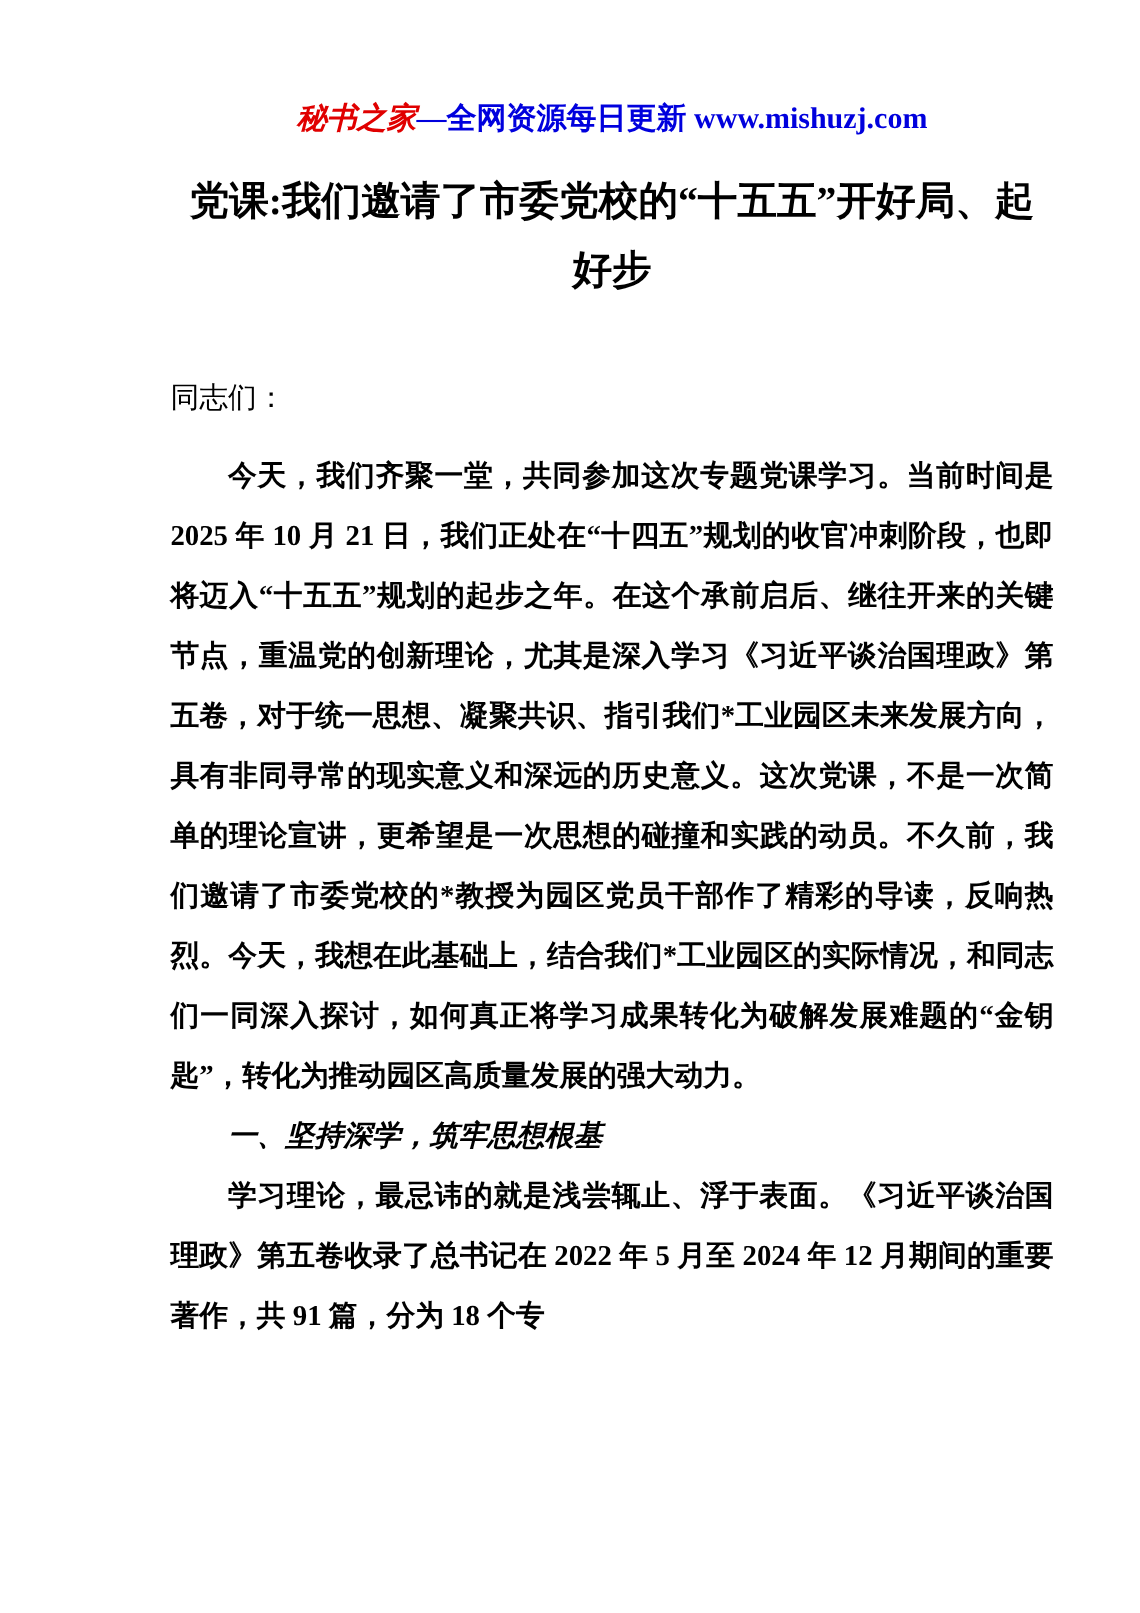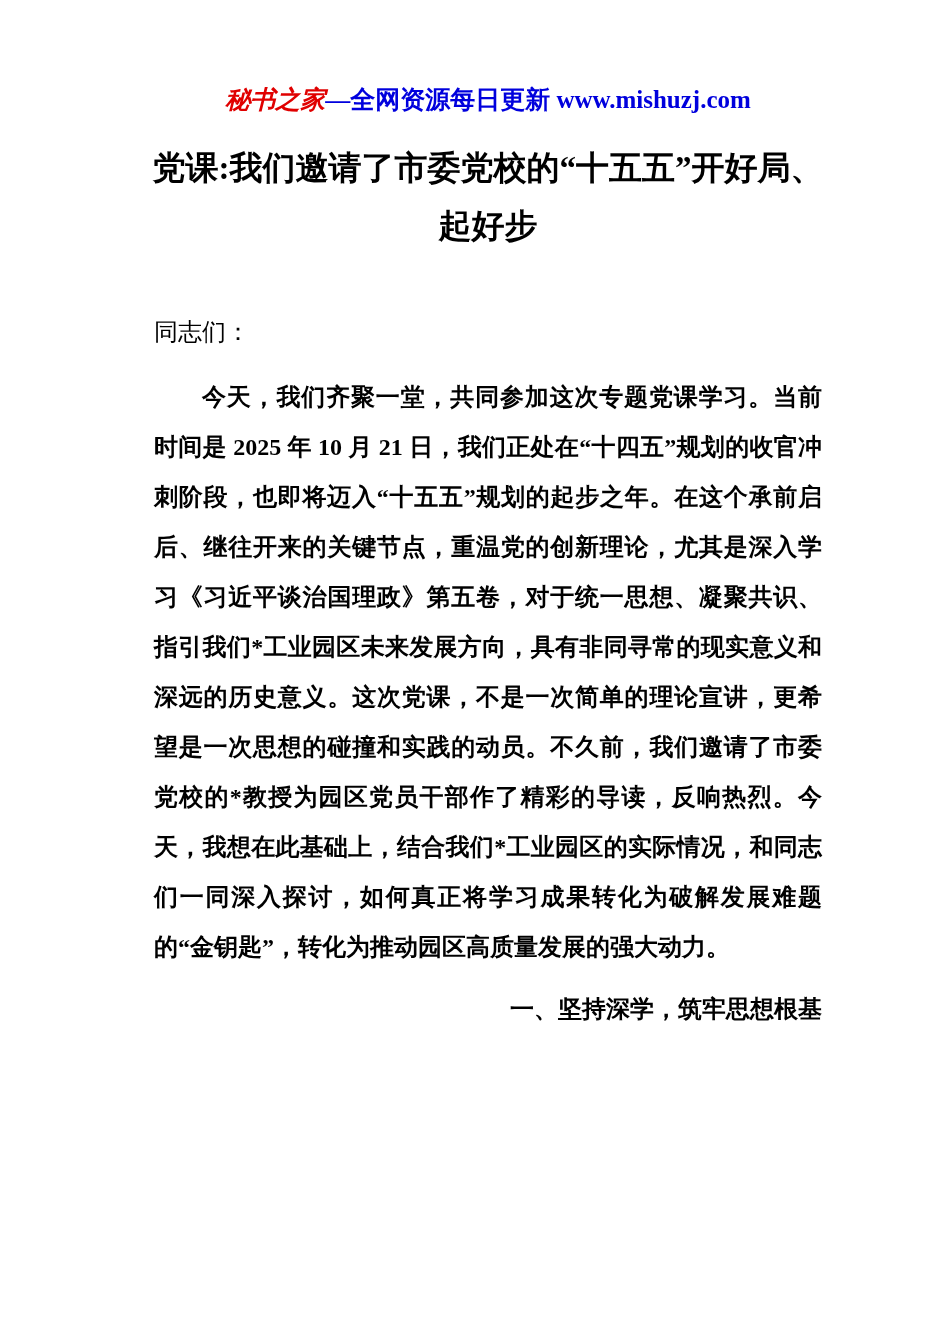--- a/index.html
+++ b/index.html
@@ -12,21 +12,21 @@
     width: 950px;
     height: 1344px;
     overflow: hidden;
     font-family: "Liberation Serif", "DejaVu Serif", serif;
     color: var(--text_black, #000000);
   }
   .page {
     width: 950px;
     height: 1344px;
     background: var(--page_bg, #ffffff);
-    padding: 85px 116px 0 142px;
+    padding: 85px 72px 0 142px;
     overflow: hidden;
   }
   .doc-header {
     text-align: center;
     font-size: 25px;
     line-height: 30px;
     margin: 0 0 24px 0;
     white-space: nowrap;
   }
   .doc-header .brand {
@@ -45,48 +45,50 @@
     text-align: center;
     line-height: 58px;
     margin: 0 0 52px 0;
     color: var(--text_black, #000000);
     font-family: "Liberation Serif", "DejaVu Serif", serif;
   }
   .para {
     font-size: 24px;
     line-height: 50px;
     text-align: justify;
-    margin: 12px;
+    margin: 0;
     word-break: break-all;
   }
   .para.salutation {
     margin-bottom: 15px;
     text-align: left;
   }
   .para.indent {
     text-indent: 2em;
     font-weight: bold;
   }
   .para.heading {
     font-weight: bold;
     text-indent: 2em;
-    text-align: right;
+    text-align: left;
+    font-style: italic;
   }
 </style>
 </head>
 <body>
 
 <div class="page">
 
   <div class="doc-header">
     <span class="brand">秘书之家</span><span class="tagline">—全网资源每日更新 </span><span class="site-url">www.mishuzj.com</span>
   </div>
 
   <h1 class="title">党课:我们邀请了市委党校的“十五五”开好局、起好步</h1>
 
   <p class="para salutation">同志们：</p>
 
   <p class="para indent">今天，我们齐聚一堂，共同参加这次专题党课学习。当前时间是 2025 年 10 月 21 日，我们正处在“十四五”规划的收官冲刺阶段，也即将迈入“十五五”规划的起步之年。在这个承前启后、继往开来的关键节点，重温党的创新理论，尤其是深入学习《习近平谈治国理政》第五卷，对于统一思想、凝聚共识、指引我们*工业园区未来发展方向，具有非同寻常的现实意义和深远的历史意义。这次党课，不是一次简单的理论宣讲，更希望是一次思想的碰撞和实践的动员。不久前，我们邀请了市委党校的*教授为园区党员干部作了精彩的导读，反响热烈。今天，我想在此基础上，结合我们*工业园区的实际情况，和同志们一同深入探讨，如何真正将学习成果转化为破解发展难题的“金钥匙”，转化为推动园区高质量发展的强大动力。</p>
 
   <p class="para heading">一、坚持深学，筑牢思想根基</p>
 
+  <p class="para indent">学习理论，最忌讳的就是浅尝辄止、浮于表面。《习近平谈治国理政》第五卷收录了总书记在 2022 年 5 月至 2024 年 12 月期间的重要著作，共 91 篇，分为 18 个专</p>
 
 </div>
 
 </body></html>

